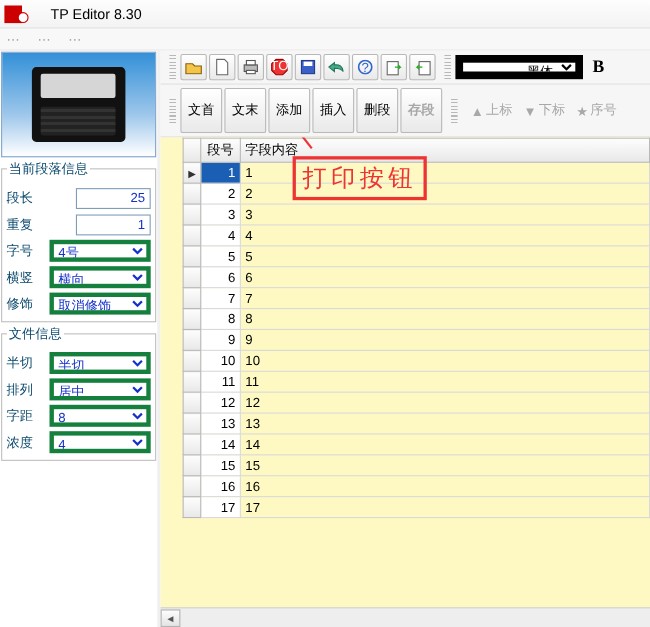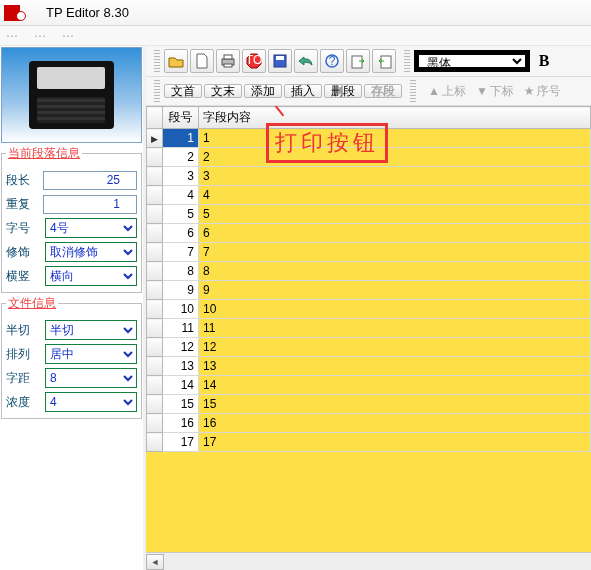--- a/index.html
+++ b/index.html
@@ -10,37 +10,37 @@
 .title-text { margin-left: 26px; font-size: 13px; }
 .menu-bar { height: 20px; background:#f8f8f8; border-bottom:1px solid #e8e8e8; display:flex; align-items:center; gap:16px; padding:0 6px; }
 .menu-item { color:#aaa; }
 .layout { display:flex; height: calc(570px - 26px - 20px); }
 .left-col { width: 143px; display:flex; flex-direction:column; gap:2px; padding:1px; }
 .device-img { width:141px; height:96px; background: linear-gradient(180deg,#3390d8 0%,#9ec7eb 60%,#fff 100%); border:1px solid #7da2c9; display:flex; justify-content:center; align-items:center; }
 .device { width:85px; height:68px; background:#111; border-radius:4px; position:relative; }
 .device::before { content:""; position:absolute; top:6px; left:8px; width:68px; height:22px; background:#d6d6d6; border-radius:2px; }
 .device::after { content:""; position:absolute; bottom:6px; left:8px; width:68px; height:26px; background:repeating-linear-gradient(0deg,#222 0 3px,#333 3px 6px); border-radius:2px; }
 fieldset { border:1px solid #bfbfbf; padding:4px 4px 6px 4px; }
-legend { color:#ef4444; padding:0 2px;text-decoration:underline; }
+legend { color:#0c4a6e; padding:0 2px; }
 fieldset .frow { display:flex; align-items:center; justify-content:space-between; margin-top:4px; height:20px; }
 fieldset .lbl { color:#0c4a6e; width:28px; }
-fieldset .val-box { width:94px; height:19px; border:1px solid #7f9db9; background:#fff; text-align:right; padding:1px 16px; color:#1531c8; font-size:12px; }
-fieldset select { width:92px; height:20px; border:1px solid #15803d; color:#1531c8; font-size:12px; background:#fff; }
+fieldset .val-box { width:68px; height:19px; border:1px solid #7f9db9; background:#fff; text-align:right; padding:1px 4px; color:#1531c8; font-size:12px; }
+fieldset select { width:92px; height:20px; border:4px solid #15803d; color:#1531c8; font-size:12px; background:#fff; }
 .right-col { flex:1; display:flex; flex-direction:column; border-left:3px solid #f0f0f0; position:relative; }
 .tool-row { display:flex; align-items:center; gap:2px; padding:3px 8px; border-bottom:1px solid #dcdcdc; background:#f6f6f6; }
 .grip { width:6px; height:22px; background:repeating-linear-gradient(0deg,#b8b8b8 0 1px,transparent 1px 3px); margin-right:2px; }
 .btn { width:24px; height:24px; border:1px solid #b8b8b8; background:linear-gradient(#fff,#e9e9e9); display:flex; align-items:center; justify-content:center; border-radius:2px; }
 .btn svg { pointer-events:none; }
-.txtbtn { height:14px; padding:0 6px; border:1px solid #b8b8b8; background:linear-gradient(#fff,#e9e9e9); display:flex; align-items:center; border-radius:2px; }
+.txtbtn { height:41px; padding:0 6px; border:1px solid #b8b8b8; background:linear-gradient(#fff,#e9e9e9); display:flex; align-items:center; border-radius:2px; }
 .txtbtn.disabled { color:#a8a8a8;font-weight:bold; }
-.font-sel { height:22px; width:116px; border:5px solid #000000; background:#fff; padding:0 4px; }
+.font-sel { height:22px; width:116px; border:7px solid #000000; background:#fff; padding:0 4px;text-align:right; }
 .bold { width:24px; height:24px; display:flex; align-items:center; justify-content:center; font-family:Georgia,serif; font-weight:900; font-size:16px; }
 .star-row { display:flex; gap:10px; align-items:center; margin-left:8px; }
 .star-item { color:#a8a8a8; display:flex; align-items:center; gap:2px;}
-.table-wrap { flex:1; overflow:auto; background:#fde047; position:relative; }
+.table-wrap { flex:1; overflow:auto; background:#fef9c3; position:relative;padding-left:20px; }
 table { border-collapse:collapse; width:100%; }
 th { background:linear-gradient(#fdfdfd,#e8e8e8); border:1px solid #b8b8b8; font-weight:400; padding:2px 4px; text-align:left; }
 th.col-num { width:36px; text-align:center;}
 th.row-ind { width:16px; background:linear-gradient(#fdfdfd,#e8e8e8); }
 td { border-right:1px solid #d9d9d9; border-bottom:1px solid #d9d9d9; padding:1px 4px; height:19px; }
 td.row-ind { width:16px; background:linear-gradient(#fdfdfd,#e8e8e8); border:1px solid #b8b8b8; text-align:center; }
 td.num { text-align:right; width:36px; background:#fff; }
 tr.sel td.row-ind::before { content:"▶"; font-size:9px; color:#333; }
 tr.sel td.num { background:#1a5fb4; color:#fff; }
 .callout { position:absolute; border:3px solid #e33; color:#e33; font-size:22px; font-family:SimSun,serif; padding:2px 6px; background:rgba(255,255,255,0); pointer-events:none; letter-spacing:4px;}
@@ -76,26 +76,26 @@
         </div>
       <div class="frow">
           <span class="lbl">重复</span>
           <div class="val-box">1</div>
         </div>
       <div class="frow">
           <span class="lbl">字号</span>
           <select><option>4号</option></select>
         </div>
       <div class="frow">
+          <span class="lbl">横竖</span>
+          <select><option>横向</option></select>
+        </div>
+      <div class="frow">
           <span class="lbl">修饰</span>
           <select><option>取消修饰</option></select>
-        </div>
-      <div class="frow">
-          <span class="lbl">横竖</span>
-          <select><option>横向</option></select>
         </div>
     </fieldset>
 
     <fieldset>
       <legend>文件信息</legend>
       <div class="frow">
           <span class="lbl">半切</span>
           <select><option>半切</option></select>
         </div>
       <div class="frow">

